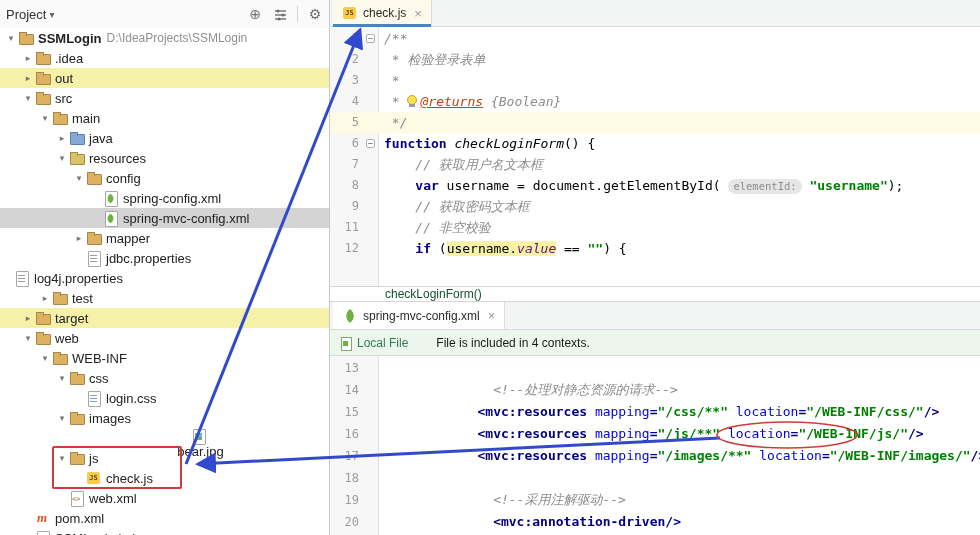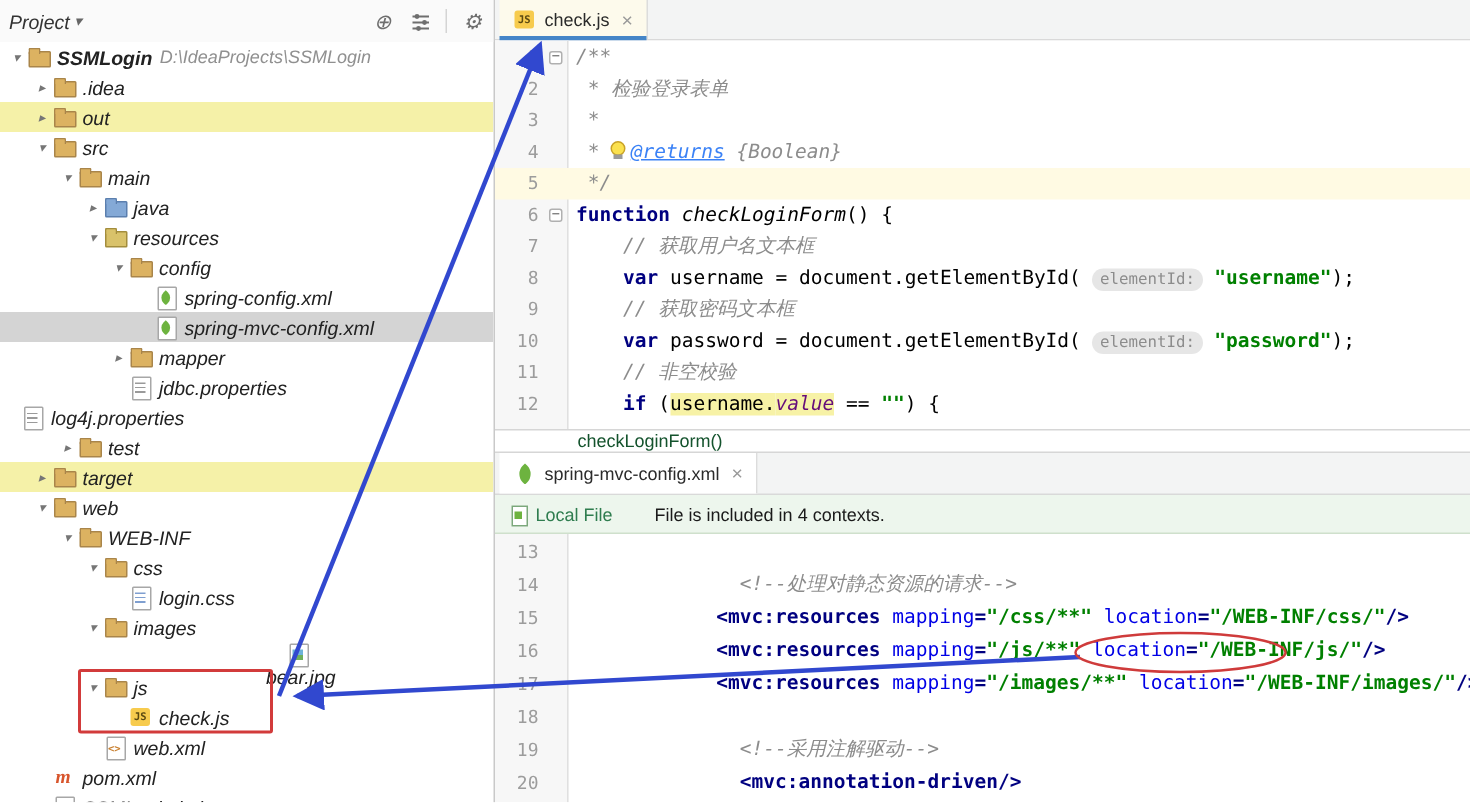--- a/index.html
+++ b/index.html
@@ -2,21 +2,21 @@
 <html><head>
 <meta charset="utf-8">
 <style>
   * { box-sizing: border-box; margin: 0; padding: 0; }
   html,body { width: 980px; height: 535px; overflow: hidden; }
   body { font-family: "Liberation Sans", sans-serif; background: #fff; }
   .screen { position: relative; width: 980px; height: 535px; background: #fff; overflow: hidden; }
 
   
   .project-panel { position: absolute; left: 0; top: 0; width: 330px; height: 535px;
-    background: #fff; border-right: 1px solid #c9c9c9; overflow: hidden; font-style: italic; }
+    background: #fff; border-right: 1px solid #c9c9c9; overflow: hidden; }
   .panel-header { height: 28px; display: flex; align-items: center; padding: 0 6px;
     background: #fafafa; font-size: 13px; color: #333; }
   .panel-title { font-weight: normal; margin-right: 3px; }
   .hdr-chevron { font-size: 10px; color: #666; margin-right: 8px; }
   .hdr-icons { margin-left: auto; display: flex; align-items: center; gap: 9px; }
   .hdr-icon { width: 16px; height: 16px; display: inline-flex; align-items: center; justify-content: center;
     color: #6e6e6e; font-size: 14px; cursor: pointer; }
   .hdr-divider { width: 1px; height: 16px; background: #d4d4d4; }
 
   .tree { position: absolute; top: 28px; left: 0; right: 0; bottom: 0; overflow: hidden; }
@@ -89,21 +89,21 @@
   .fold { width: 15px; flex: none; text-align: center; }
   .fold-box { display:inline-block; width:9px; height:9px; line-height:7px; border:1px solid #b0b0b0;
     background:#fff; color:#666; font-size:9px; border-radius:2px; vertical-align:2px; text-align:center; }
   .code { padding-left: 6px; }
 
   .seg-pl   { color: #000; }
   .seg-kw   { color: #000080; font-weight: bold; }
   .seg-str  { color: #008000; font-weight: bold; }
   .seg-cmt  { color: #8c8c8c; font-style: italic; }
   .seg-func { color: #000; font-style: italic; }
-  .seg-doctag { color: #3b82f6; font-style: italic; text-decoration: underline; }
+  .seg-doctag { color: #c2410c; font-style: italic; text-decoration: underline; }
   .seg-field { color: #660e7a; font-style: italic; }
   .seg-tag  { color: #000080; font-weight: bold; }
   .seg-attr { color: #0000e6; }
   .seg-hint { background:#e6e6e6; color:#8c8c8c; border-radius:8px; padding:0 5px; font-size:10.5px;
     display:inline-block; line-height:15px; }
   .seg-hl   { background: #f7f2a6; }
 
   .bulb { display:inline-block; width:11px; height:13px; position:relative; vertical-align:-2px; margin-right:2px; }
   .bulb::before { content:""; position:absolute; left:0; top:0; width:8px; height:8px; border-radius:50%;
     background:#fbe14e; border:1px solid #c9a227; }
@@ -305,21 +305,20 @@
       <div class="code-area">
           <div class="code-line"><span class="ln">1</span><span class="fold"><span class="fold-box">−</span></span><span class="code"><span class="seg-cmt">/**</span></span></div>
           <div class="code-line"><span class="ln">2</span><span class="fold"></span><span class="code"><span class="seg-cmt"> * 检验登录表单</span></span></div>
           <div class="code-line"><span class="ln">3</span><span class="fold"></span><span class="code"><span class="seg-cmt"> *</span></span></div>
           <div class="code-line"><span class="ln">4</span><span class="fold"></span><span class="code"><span class="seg-cmt"> * </span><span class="bulb"></span><span class="seg-doctag">@returns</span><span class="seg-cmt"> {Boolean}</span></span></div>
           <div class="code-line current"><span class="ln">5</span><span class="fold"></span><span class="code"><span class="seg-cmt"> */</span></span></div>
           <div class="code-line"><span class="ln">6</span><span class="fold"><span class="fold-box">−</span></span><span class="code"><span class="seg-kw">function</span><span class="seg-pl"> </span><span class="seg-func">checkLoginForm</span><span class="seg-pl">() {</span></span></div>
           <div class="code-line"><span class="ln">7</span><span class="fold"></span><span class="code"><span class="seg-pl">    </span><span class="seg-cmt">// 获取用户名文本框</span></span></div>
           <div class="code-line"><span class="ln">8</span><span class="fold"></span><span class="code"><span class="seg-pl">    </span><span class="seg-kw">var</span><span class="seg-pl"> username = document.getElementById( </span><span class="seg-hint">elementId:</span><span class="seg-pl"> </span><span class="seg-str">"username"</span><span class="seg-pl">);</span></span></div>
           <div class="code-line"><span class="ln">9</span><span class="fold"></span><span class="code"><span class="seg-pl">    </span><span class="seg-cmt">// 获取密码文本框</span></span></div>
-          <div class="code-line"><span class="ln">10</span><span class="fold"></span><span class="code"><span class="seg-pl">    </span><span class="seg-kw">var</span><span class="seg-pl"> password = document.getElementById( </span><span class="seg-hint">elementId:</span><span class="seg-pl"> </span><span class="seg-str">"password"</span><span class="seg-pl">);</span></span></div>
           <div class="code-line"><span class="ln">11</span><span class="fold"></span><span class="code"><span class="seg-pl">    </span><span class="seg-cmt">// 非空校验</span></span></div>
           <div class="code-line"><span class="ln">12</span><span class="fold"></span><span class="code"><span class="seg-pl">    </span><span class="seg-kw">if</span><span class="seg-pl"> (</span><span class="seg-pl seg-hl">username.</span><span class="seg-field seg-hl">value</span><span class="seg-pl"> == </span><span class="seg-str">""</span><span class="seg-pl">) {</span></span></div>
         </div>
       <div class="breadcrumb">
         <span>checkLoginForm()</span>
       </div>
     </div>
 
     <div class="editor-bottom">
       <div class="tab-bar">

